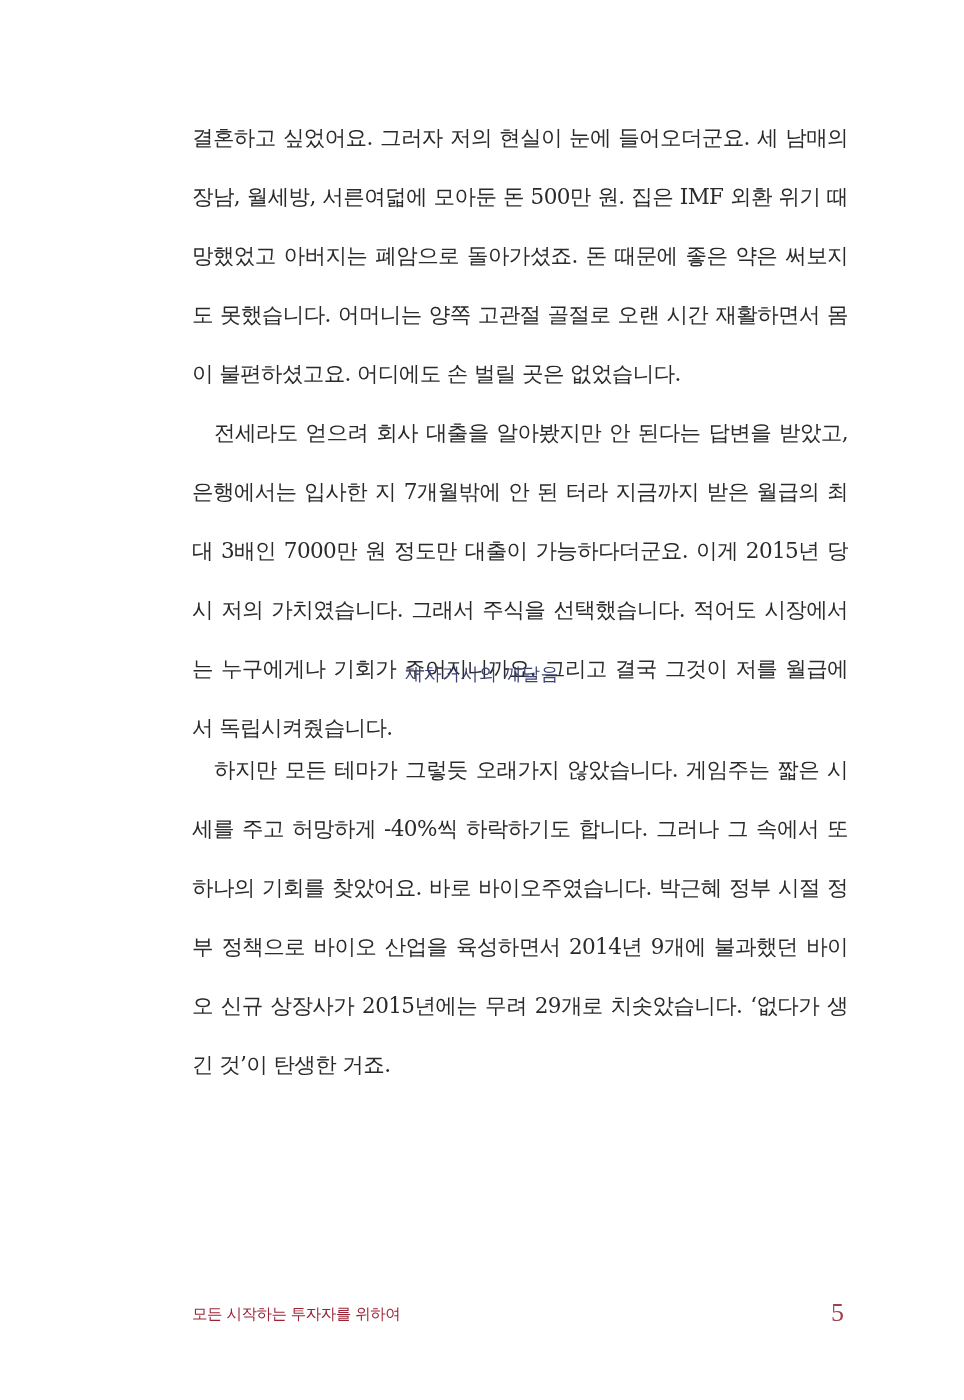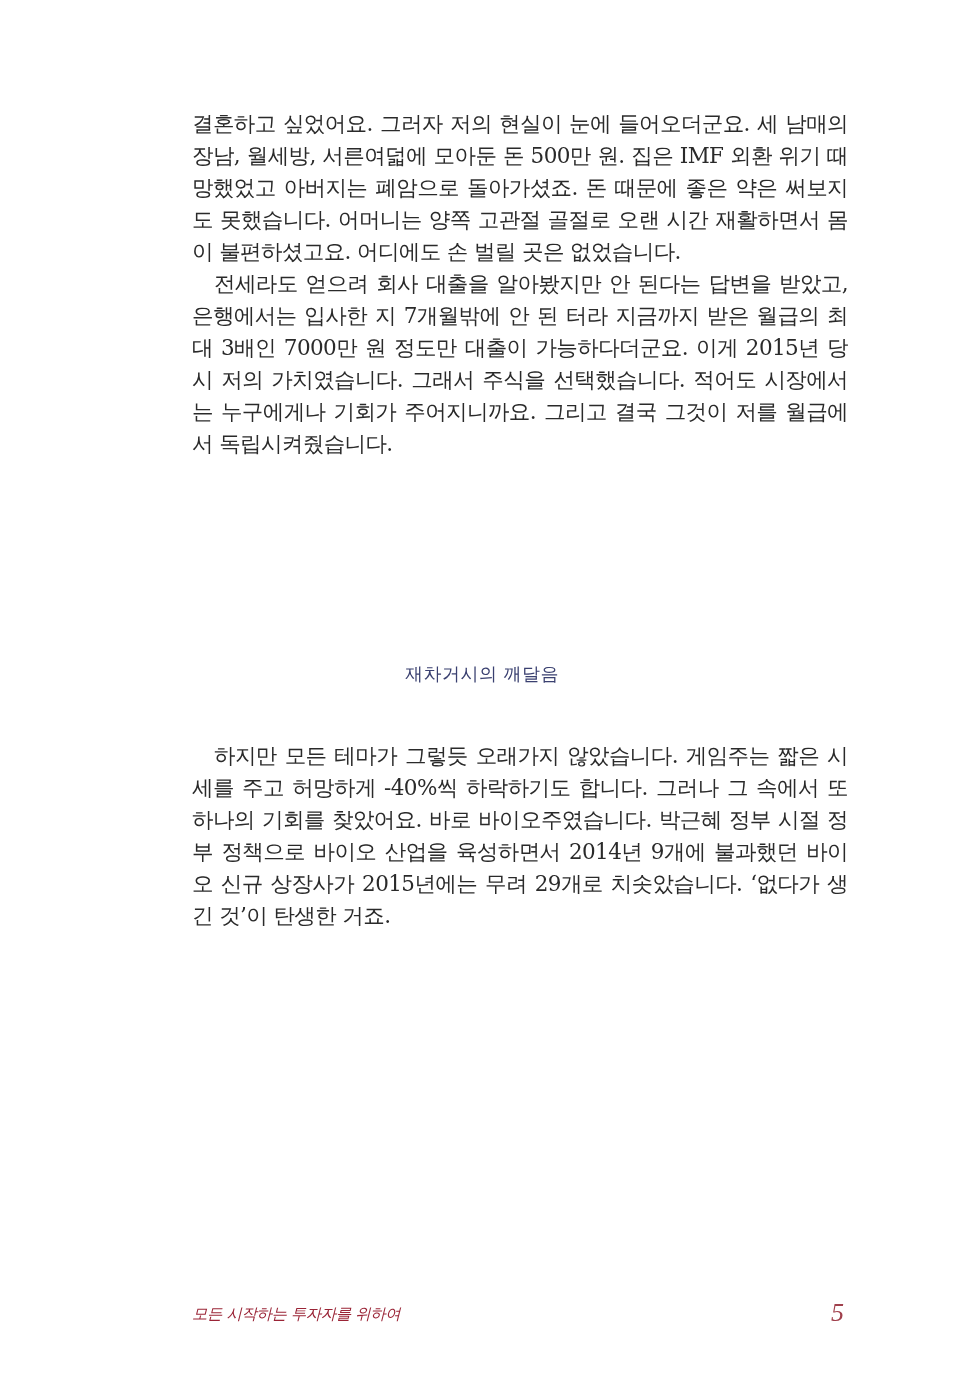--- a/index.html
+++ b/index.html
@@ -21,21 +21,21 @@
       width: 964px; height: 1400px;
     }
     .text-block {
       position: absolute;
       left: 192px;
       width: 656px;
     }
     .para {
       margin: 0;
       font-size: 21.5px;
-      line-height: 32px;
+      line-height: 59px;
       text-align: justify;
       text-align-last: left;
       letter-spacing: -0.6px;
       word-spacing: 0px;
     }
     .para.indent {
       text-indent: 22px;
     }
     .block-1 { top: 108px; }
     .block-2 { top: 740px; }
@@ -51,21 +51,20 @@
       letter-spacing: 0.5px;
       margin: 0;
       font-weight: normal;
     }
     .footer {
       position: absolute;
       left: 192px;
       width: 656px;
       top: 1300px;
       height: 32px;
-      font-style: italic;
     }
     .footer-title {
       position: absolute;
       left: 0;
       top: 4px;
       font-family: "DejaVu Sans", "Liberation Sans", sans-serif;
       font-size: 15.5px;
       color: #9a2436;
       letter-spacing: -0.5px;
     }

